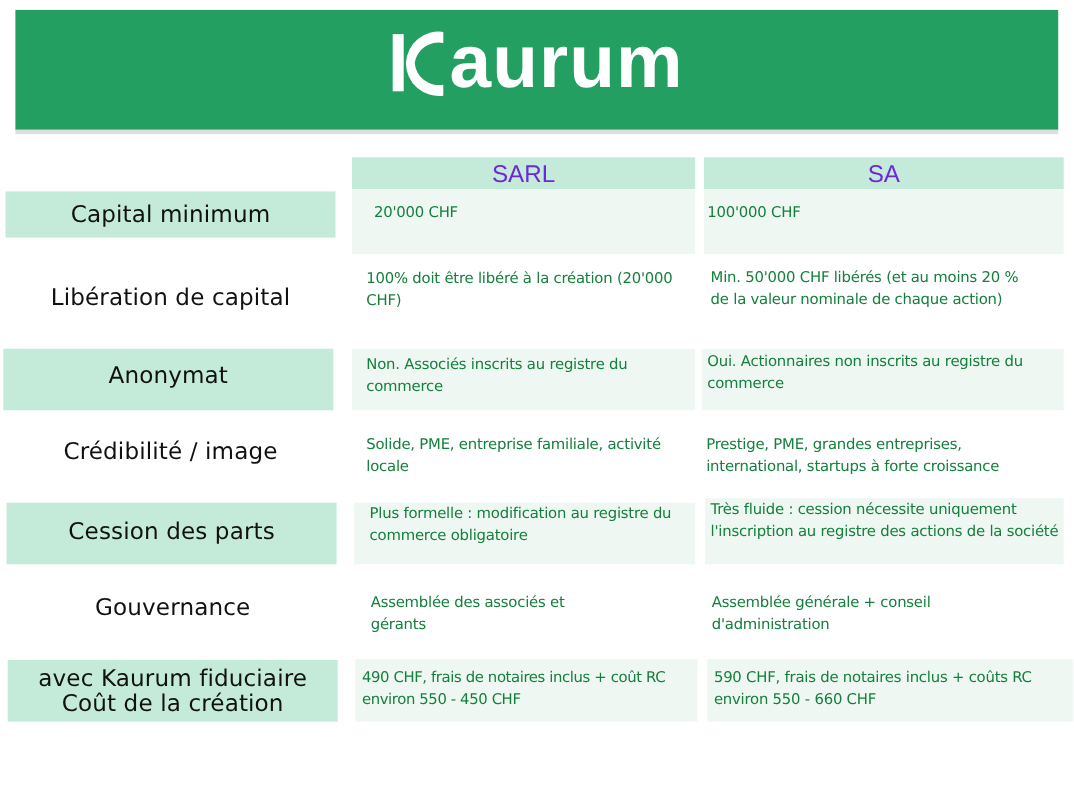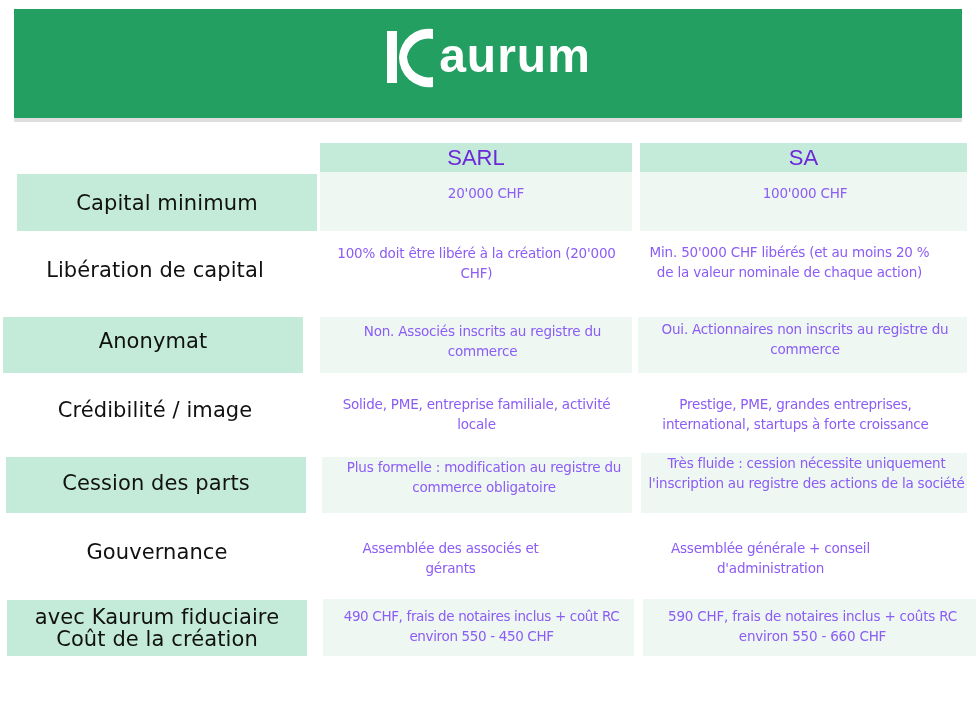--- a/index.html
+++ b/index.html
@@ -2,27 +2,27 @@
 <html><head>
 <meta charset="utf-8">
 <style>
   * { box-sizing: border-box; margin: 0; padding: 0; }
   html, body { width: 976px; height: 726px; background: #ffffff; overflow: hidden; }
   body { position: relative; font-family: "DejaVu Sans", "Liberation Sans", sans-serif; color: #111; }
 
   .banner { position: absolute; left: 14px; top: 9px; width: 948px; height: 109px; background: #239f62; }
   .banner-shadow { position: absolute; left: 14px; top: 118px; width: 948px; height: 4px; background: #dedede; }
   .logo { position: absolute; left: 0; top: 12px; width: 948px; text-align: center; color: #fff; }
-  .logo-word { display: inline-flex; align-items: center; font-family: "Liberation Sans", sans-serif; font-weight: bold; font-size: 48px; letter-spacing: 1px; line-height: 70px; }
+  .logo-word { display: inline-flex; align-items: center; font-family: "Liberation Sans", sans-serif; font-weight: bold; font-size: 68px; letter-spacing: 1px; line-height: 70px; }
   .logo-k { display: inline-block; position: relative; width: 52px; height: 70px; margin-right: 2px; }
   .logo-k svg { position: absolute; left: 0; top: 4px; }
   .tagline { position: absolute; left: 0; top: 87px; width: 948px; text-align: center; color: #e8f6ee; font-family: "Liberation Sans", sans-serif; font-size: 12px; letter-spacing: 2.6px; }
 
   .col-head { position: absolute; top: 143px; height: 29px; background: #c4ebd9; font-family: "Liberation Sans", sans-serif; font-size: 22px; text-align: center; line-height: 30px; color: #6d28d9; }
-  .cell { position: absolute; font-size: 13.5px; line-height: 20px; color: #8b5cf6; padding-left: 13px; padding-top: 10px; font-family: "DejaVu Sans", sans-serif; letter-spacing: -0.2px; text-align: center; }
+  .cell { position: absolute; font-size: 13.5px; line-height: 20px; color: #15803d; padding-left: 13px; padding-top: 10px; font-family: "DejaVu Sans", sans-serif; letter-spacing: -0.2px; }
   .cell.shade { background: #eef7f2; }
   .label { position: absolute; width: 300px; text-align: center; font-size: 21px; color: #111; display: flex; align-items: center; justify-content: center; font-family: "DejaVu Sans", sans-serif; letter-spacing: 0.1px; }
   .label.shade { background: #c4ebd9; }
   .label span { display: block; line-height: 22px; }
 </style>
 </head>
 <body>
 
 <div class="banner">
   <div class="logo">
@@ -35,21 +35,21 @@
       </span>
       <span>aurum</span>
     </span>
   </div>
 </div>
 <div class="banner-shadow"></div>
 
 <div class="col-head" style="left:320px;width:312px;">SARL</div>
 <div class="col-head" style="left:640px;width:327px;">SA</div>
 
-<div class="label shade" style="left:17px;top:174px;height:57px;">
+<div class="label shade" style="left:5px;top:174px;height:42px;">
     <span>Capital minimum</span>
   </div>
 <div class="cell shade" style="left:320px;top:172px;width:312px;height:59px;padding-left:20px;padding-top:11px;">20'000 CHF</div>
 <div class="cell shade" style="left:640px;top:172px;width:327px;height:59px;padding-left:3px;padding-top:11px;">100'000 CHF</div>
 
 <div class="label" style="left:5px;top:245px;height:50px;">
     <span>Libération de capital</span>
   </div>
 <div class="cell" style="left:320px;top:233px;width:300px;height:70px;">100% doit être libéré à la création (20'000 CHF)</div>
 <div class="cell" style="left:633px;top:232px;width:300px;height:70px;">Min. 50'000 CHF libérés (et au moins 20 % de la valeur nominale de chaque action)</div>

